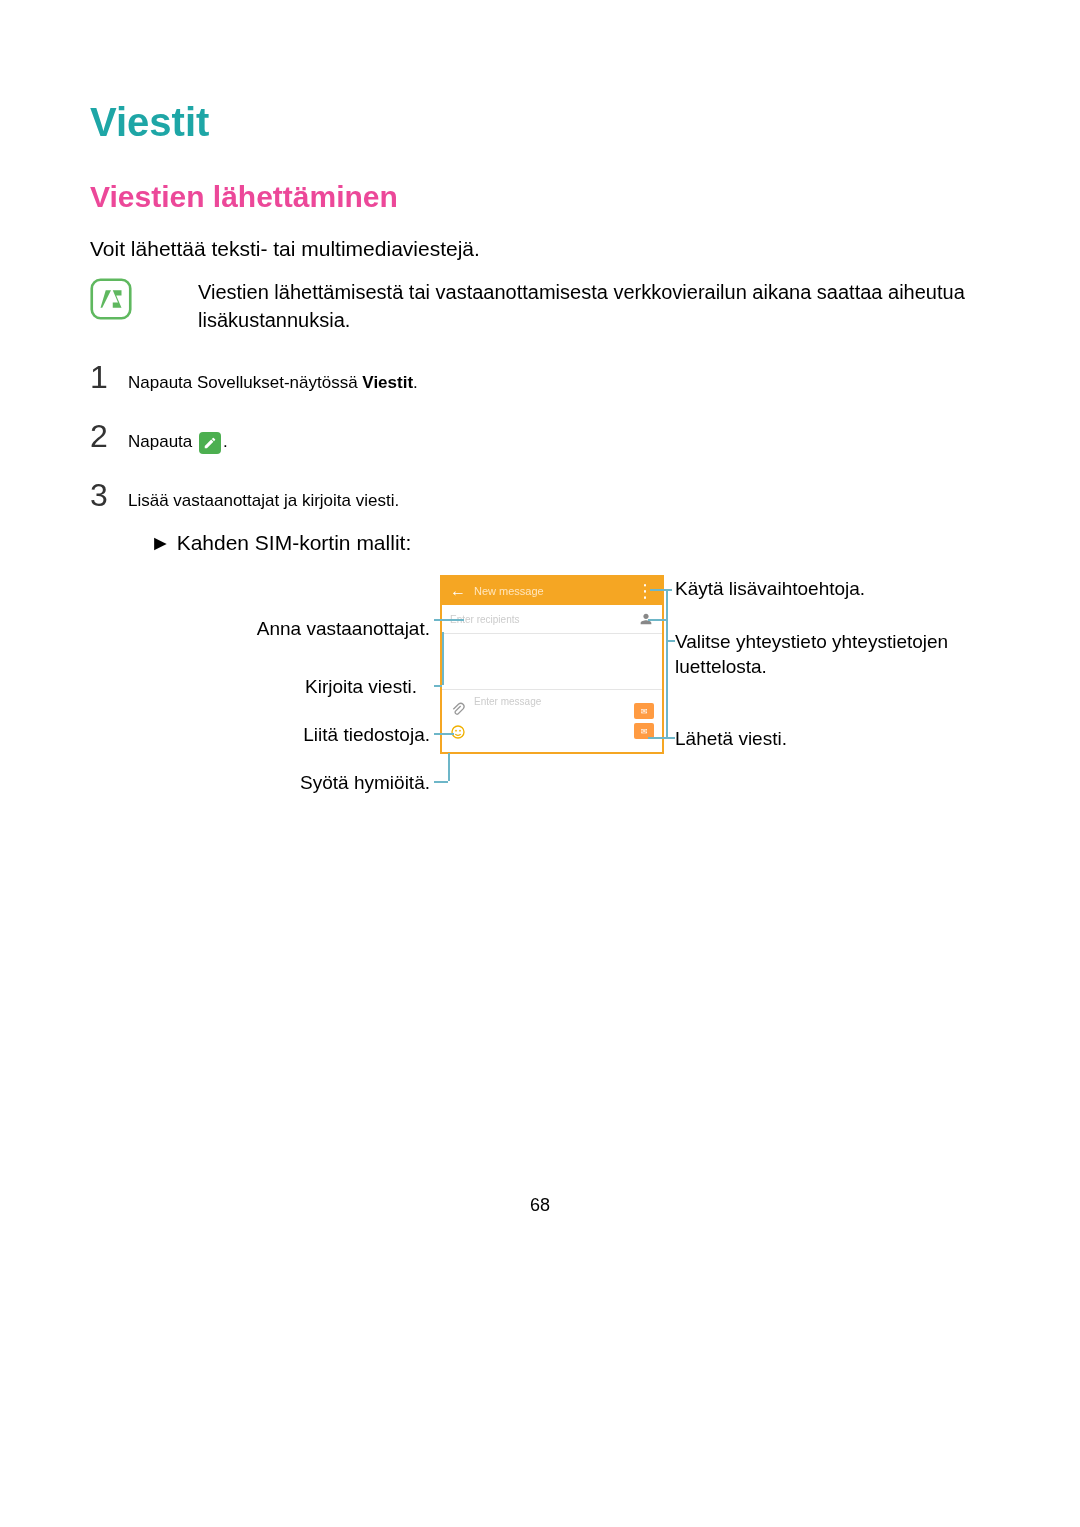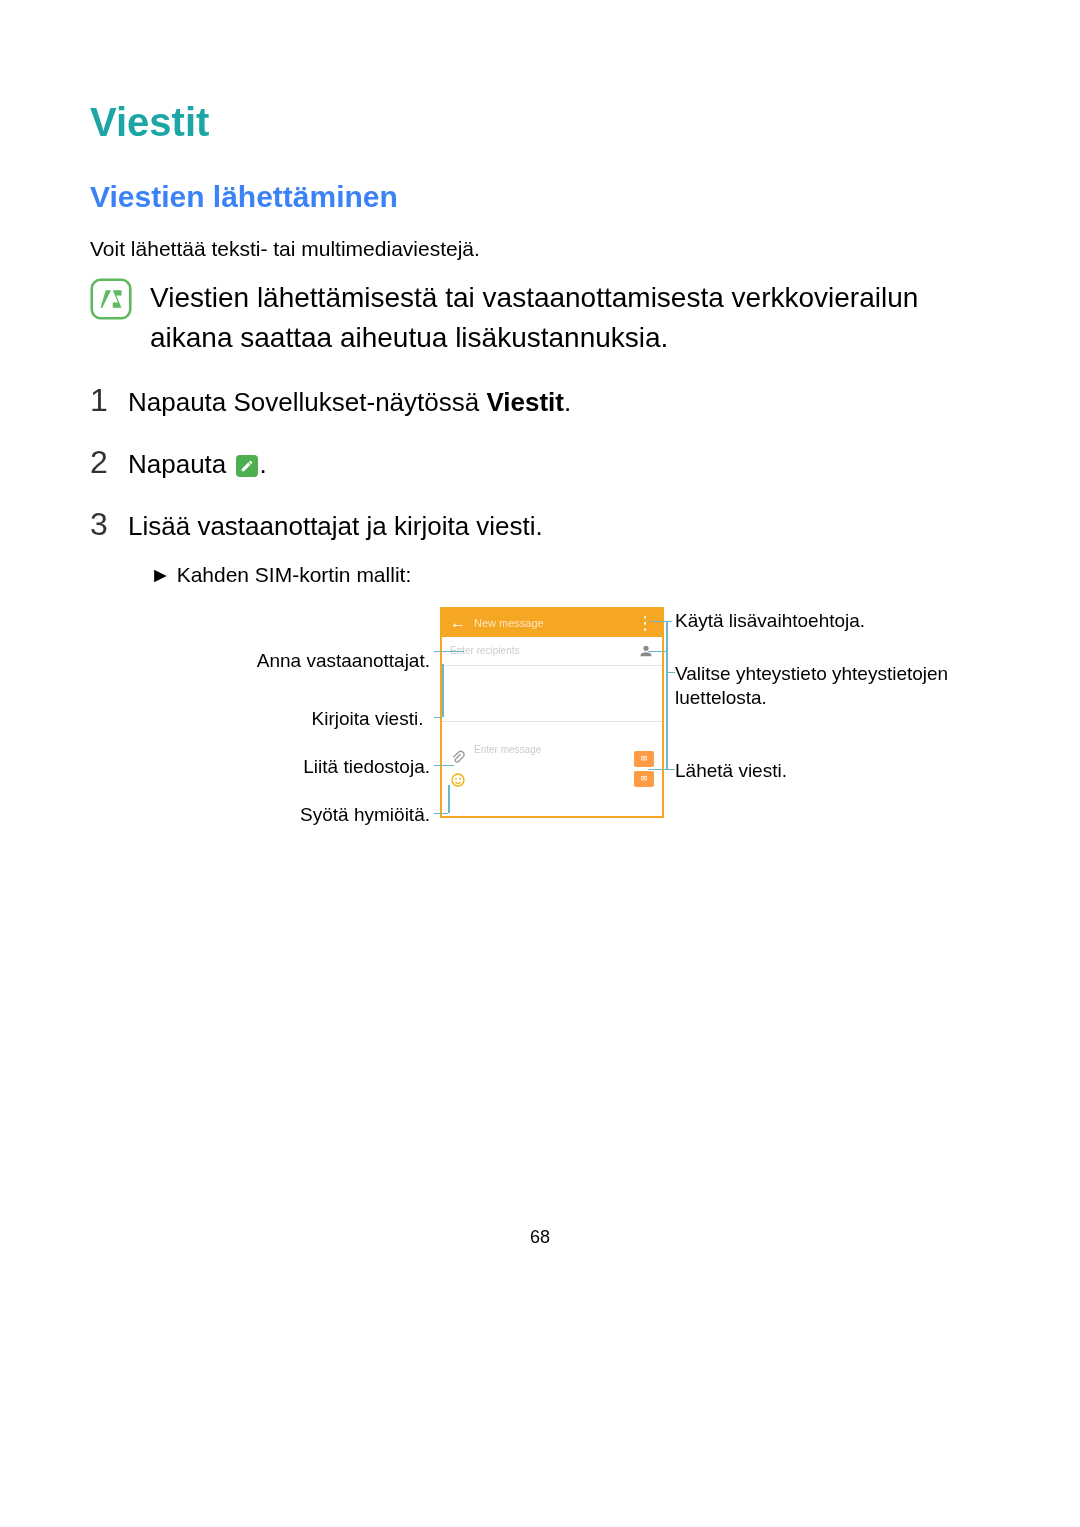--- a/index.html
+++ b/index.html
@@ -20,60 +20,61 @@
   }
   .section-title {
     font-size: 40px;
     font-weight: bold;
     color: #1ea6a6;
     margin-bottom: 35px;
   }
   .subsection-title {
     font-size: 30px;
     font-weight: bold;
-    color: #3b82f6;
+    color: #ec4899;
     margin-bottom: 20px;
   }
   .body-text {
     font-size: 21px;
     margin-bottom: 15px;
     line-height: 1.4;
   }
   .note-row {
     display: flex;
     align-items: flex-start;
     gap: 18px;
     margin-bottom: 25px;
   }
   .note-icon {
     width: 42px;
     height: 42px;
     flex: 0 0 42px;
   }
   .note-text {
-    font-size: 28px;
+    font-size: 20px;
     line-height: 1.4;
+    margin-left: 48px;
   }
   .steps {
     margin-top: 15px;
   }
   .step {
     display: flex;
     align-items: baseline;
     gap: 18px;
     margin-bottom: 22px;
   }
   .step-num {
     font-size: 32px;
     font-weight: normal;
     color: #333;
     width: 20px;
   }
   .step-text {
-    font-size: 26px;
+    font-size: 17px;
     line-height: 1.5;
   }
   .step-text .bold {
     font-weight: bold;
   }
   .compose-icon {
     display: inline-flex;
     vertical-align: middle;
     width: 22px;
     height: 22px;
@@ -131,21 +132,21 @@
     width: 16px; height: 16px;
     display: flex; align-items: center; justify-content: center;
   }
   .message-body {
     height: 55px;
   }
   .compose-row {
     display: flex;
     align-items: center;
     border-top: 1px solid #e5e5e5;
-    padding: 20px 8px;
+    padding: 4px 8px;
     height: 54px;
   }
   .compose-col {
     display: flex;
     flex-direction: column;
     gap: 6px;
     margin-right: 8px;
   }
   .compose-col .ico {
     width: 16px; height: 16px;
@@ -287,21 +288,21 @@
     <div class="callout-line vline" style="left:576px; top:14px; height:148px;"></div>
     <div class="callout-line hline" style="left:558px; top:44px; width:18px;"></div>
     <div class="callout-line hline" style="left:576px; top:65px; width:9px;"></div>
 
     <div class="callout" style="left:585px; top:152px;">Lähetä viesti.</div>
     <div class="callout-line hline" style="left:558px; top:162px; width:27px;"></div>
 
     <div class="callout" style="left:165px; top:42px; text-align:right; width:175px;">Anna vastaanottajat.</div>
     <div class="callout-line hline" style="left:344px; top:44px; width:30px;"></div>
 
-    <div class="callout" style="left:215px; top:100px; text-align:center; width:125px;">Kirjoita viesti.</div>
+    <div class="callout" style="left:215px; top:100px; text-align:left; width:125px;">Kirjoita viesti.</div>
     <div class="callout-line hline" style="left:344px; top:110px; width:8px;"></div>
     <div class="callout-line vline" style="left:352px; top:57px; height:53px;"></div>
 
     <div class="callout" style="left:200px; top:148px; text-align:right; width:140px;">Liitä tiedostoja.</div>
     <div class="callout-line hline" style="left:344px; top:158px; width:20px;"></div>
 
     <div class="callout" style="left:200px; top:196px; text-align:right; width:140px;">Syötä hymiöitä.</div>
     <div class="callout-line hline" style="left:344px; top:206px; width:14px;"></div>
     <div class="callout-line vline" style="left:358px; top:178px; height:28px;"></div>
 

